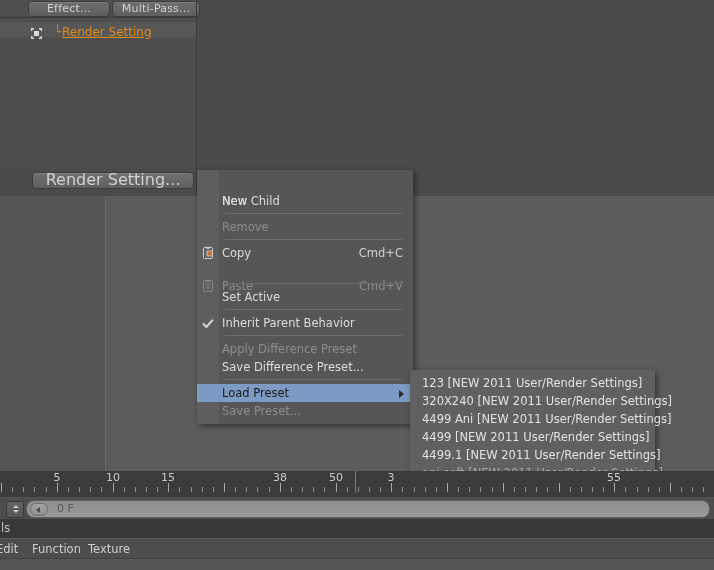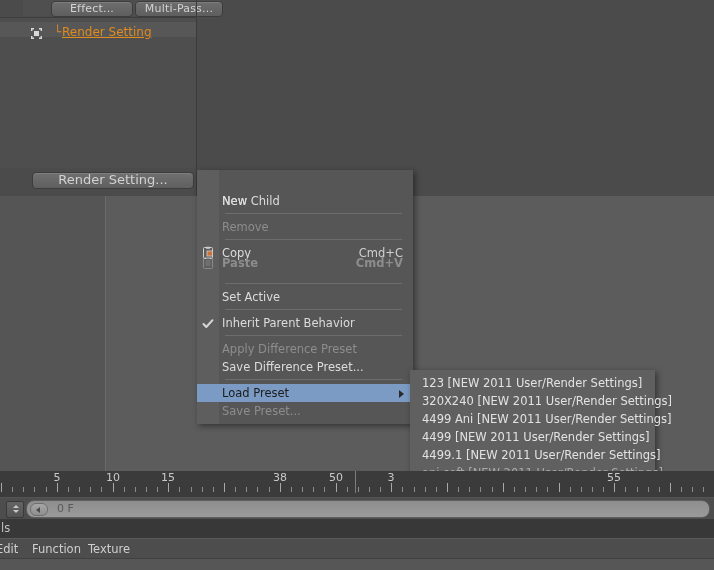--- a/index.html
+++ b/index.html
@@ -13,21 +13,21 @@
   
   .plate{position:absolute;}
   #bg-top-right{left:197px;top:0;width:517px;height:196px;background:#4b4b4b;}
   #bg-lower{left:0;top:196px;width:714px;height:275px;background:#5c5c5c;}
   #bg-lower-left{left:0;top:196px;width:106px;height:275px;background:#555555;}
   #bg-lower-divider{left:105px;top:196px;width:1px;height:275px;background:#6a6a6a;}
 
   
   #obj-panel{position:absolute;left:0;top:0;width:197px;height:196px;background:#4b4b4b;}
   #obj-panel-border-r{position:absolute;left:196px;top:0;width:1px;height:196px;background:#3b3b3b;}
-  #toolbar{position:absolute;left:0;top:0;width:197px;height:16px;background:#4f4f4f;margin-left:23px;}
+  #toolbar{position:absolute;left:0;top:0;width:197px;height:16px;background:#4f4f4f;}
   .tb-btn{
     position:absolute;top:1px;height:14px;
     background:linear-gradient(#6e6e6e,#5e5e5e);
     border:1px solid #3c3c3c;border-radius:4px;
     color:#d2d2d2;font-size:11px;line-height:13px;text-align:center;
     box-shadow:inset 0 1px 0 #7d7d7d;
     letter-spacing:0.2px;
   }
   #btn-effect{left:28px;width:80px;}
   #btn-multipass{left:112px;width:86px;}
@@ -36,21 +36,21 @@
   #tree-row{position:absolute;left:0;top:4px;width:196px;height:15px;background:#575757;}
   #tree-icon{position:absolute;left:30px;top:5px;width:13px;height:13px;}
   #tree-hier{position:absolute;left:54px;top:3px;font-size:12px;color:#d98a2b;}
   #tree-label{position:absolute;left:62px;top:3px;font-size:12px;color:#e08b1e;
     text-decoration:underline;text-underline-offset:1px;white-space:nowrap;}
 
   #btn-render-setting{
     position:absolute;left:32px;top:172px;width:160px;height:15px;
     background:linear-gradient(#707070,#5f5f5f);
     border:1px solid #3c3c3c;border-radius:4px;
-    color:#d2d2d2;font-size:13px;line-height:14px;text-align:center;
+    color:#d2d2d2;font-size:16px;line-height:14px;text-align:center;
     box-shadow:inset 0 1px 0 #7f7f7f;
   }
 
   
   #context-menu{
     position:absolute;left:197px;top:170px;width:216px;height:240px;
     background:#565656;box-shadow:2px 2px 6px rgba(0,0,0,.45);
   }
   #cm-gutter{position:absolute;left:0;top:0;width:22px;height:240px;background:#5e5e5e;}
   .cm-item{
@@ -159,21 +159,21 @@
     <div class="cm-sep" style="top: 69px;"></div>
     <div class="cm-item" style="top: 74px;">
       <div class="cm-icon"><svg width="14" height="14" viewBox="0 0 14 14">
           <rect x="2.5" y="1.5" width="9" height="11" rx="1" fill="none" stroke="#cfcfcf" stroke-width="1"></rect>
           <rect x="5" y="0.8" width="4" height="2" rx="0.5" fill="#cfcfcf"></rect>
           <rect x="6" y="5" width="5.5" height="5" fill="#c8723a" stroke="#cfcfcf" stroke-width="0.8"></rect>
         </svg></div>
       <div class="cm-label">Copy</div>
       <div class="cm-accel">Cmd+C</div>
     </div>
-    <div class="cm-item disabled" style="top: 84px; font-weight: bold;">
+    <div class="cm-item disabled" style="top: 107px;">
       <div class="cm-icon"><svg width="14" height="14" viewBox="0 0 14 14">
           <rect x="2.5" y="1.5" width="9" height="11" rx="1" fill="none" stroke="#8a8a8a" stroke-width="1"></rect>
           <rect x="5" y="0.8" width="4" height="2" rx="0.5" fill="#8a8a8a"></rect>
           <line x1="4.5" y1="5" x2="9.5" y2="5" stroke="#8a8a8a" stroke-width="0.8"></line>
           <line x1="4.5" y1="7" x2="9.5" y2="7" stroke="#8a8a8a" stroke-width="0.8"></line>
           <line x1="4.5" y1="9" x2="9.5" y2="9" stroke="#8a8a8a" stroke-width="0.8"></line>
         </svg></div>
       <div class="cm-label">Paste</div>
       <div class="cm-accel">Cmd+V</div>
     </div>

